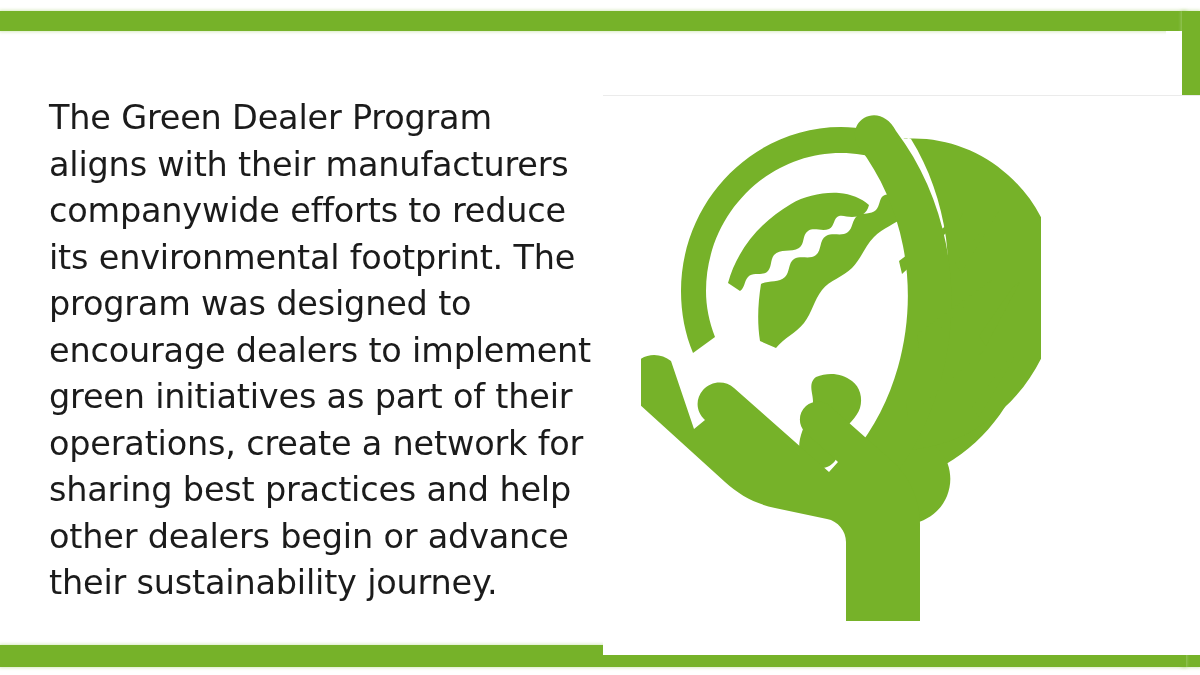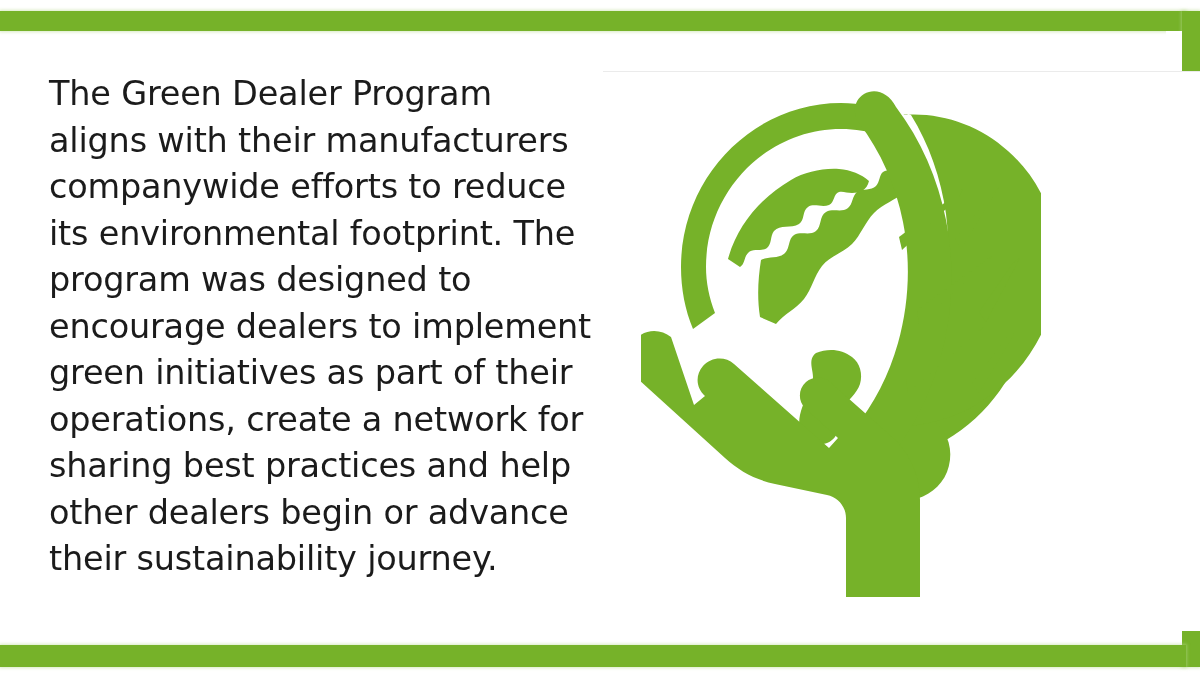--- a/index.html
+++ b/index.html
@@ -52,21 +52,21 @@
     top: 31px;
     width: 16px;
     height: 614px;
     background: #ffffff;
   }
 
   
   .content {
     position: absolute;
     left: 0;
-    top: 24px;
+    top: 48px;
     width: 1166px;
     height: 614px;
     display: flex;
     flex-direction: row;
     align-items: flex-start;
   }
 
   
   .copy-col {
     width: 600px;

